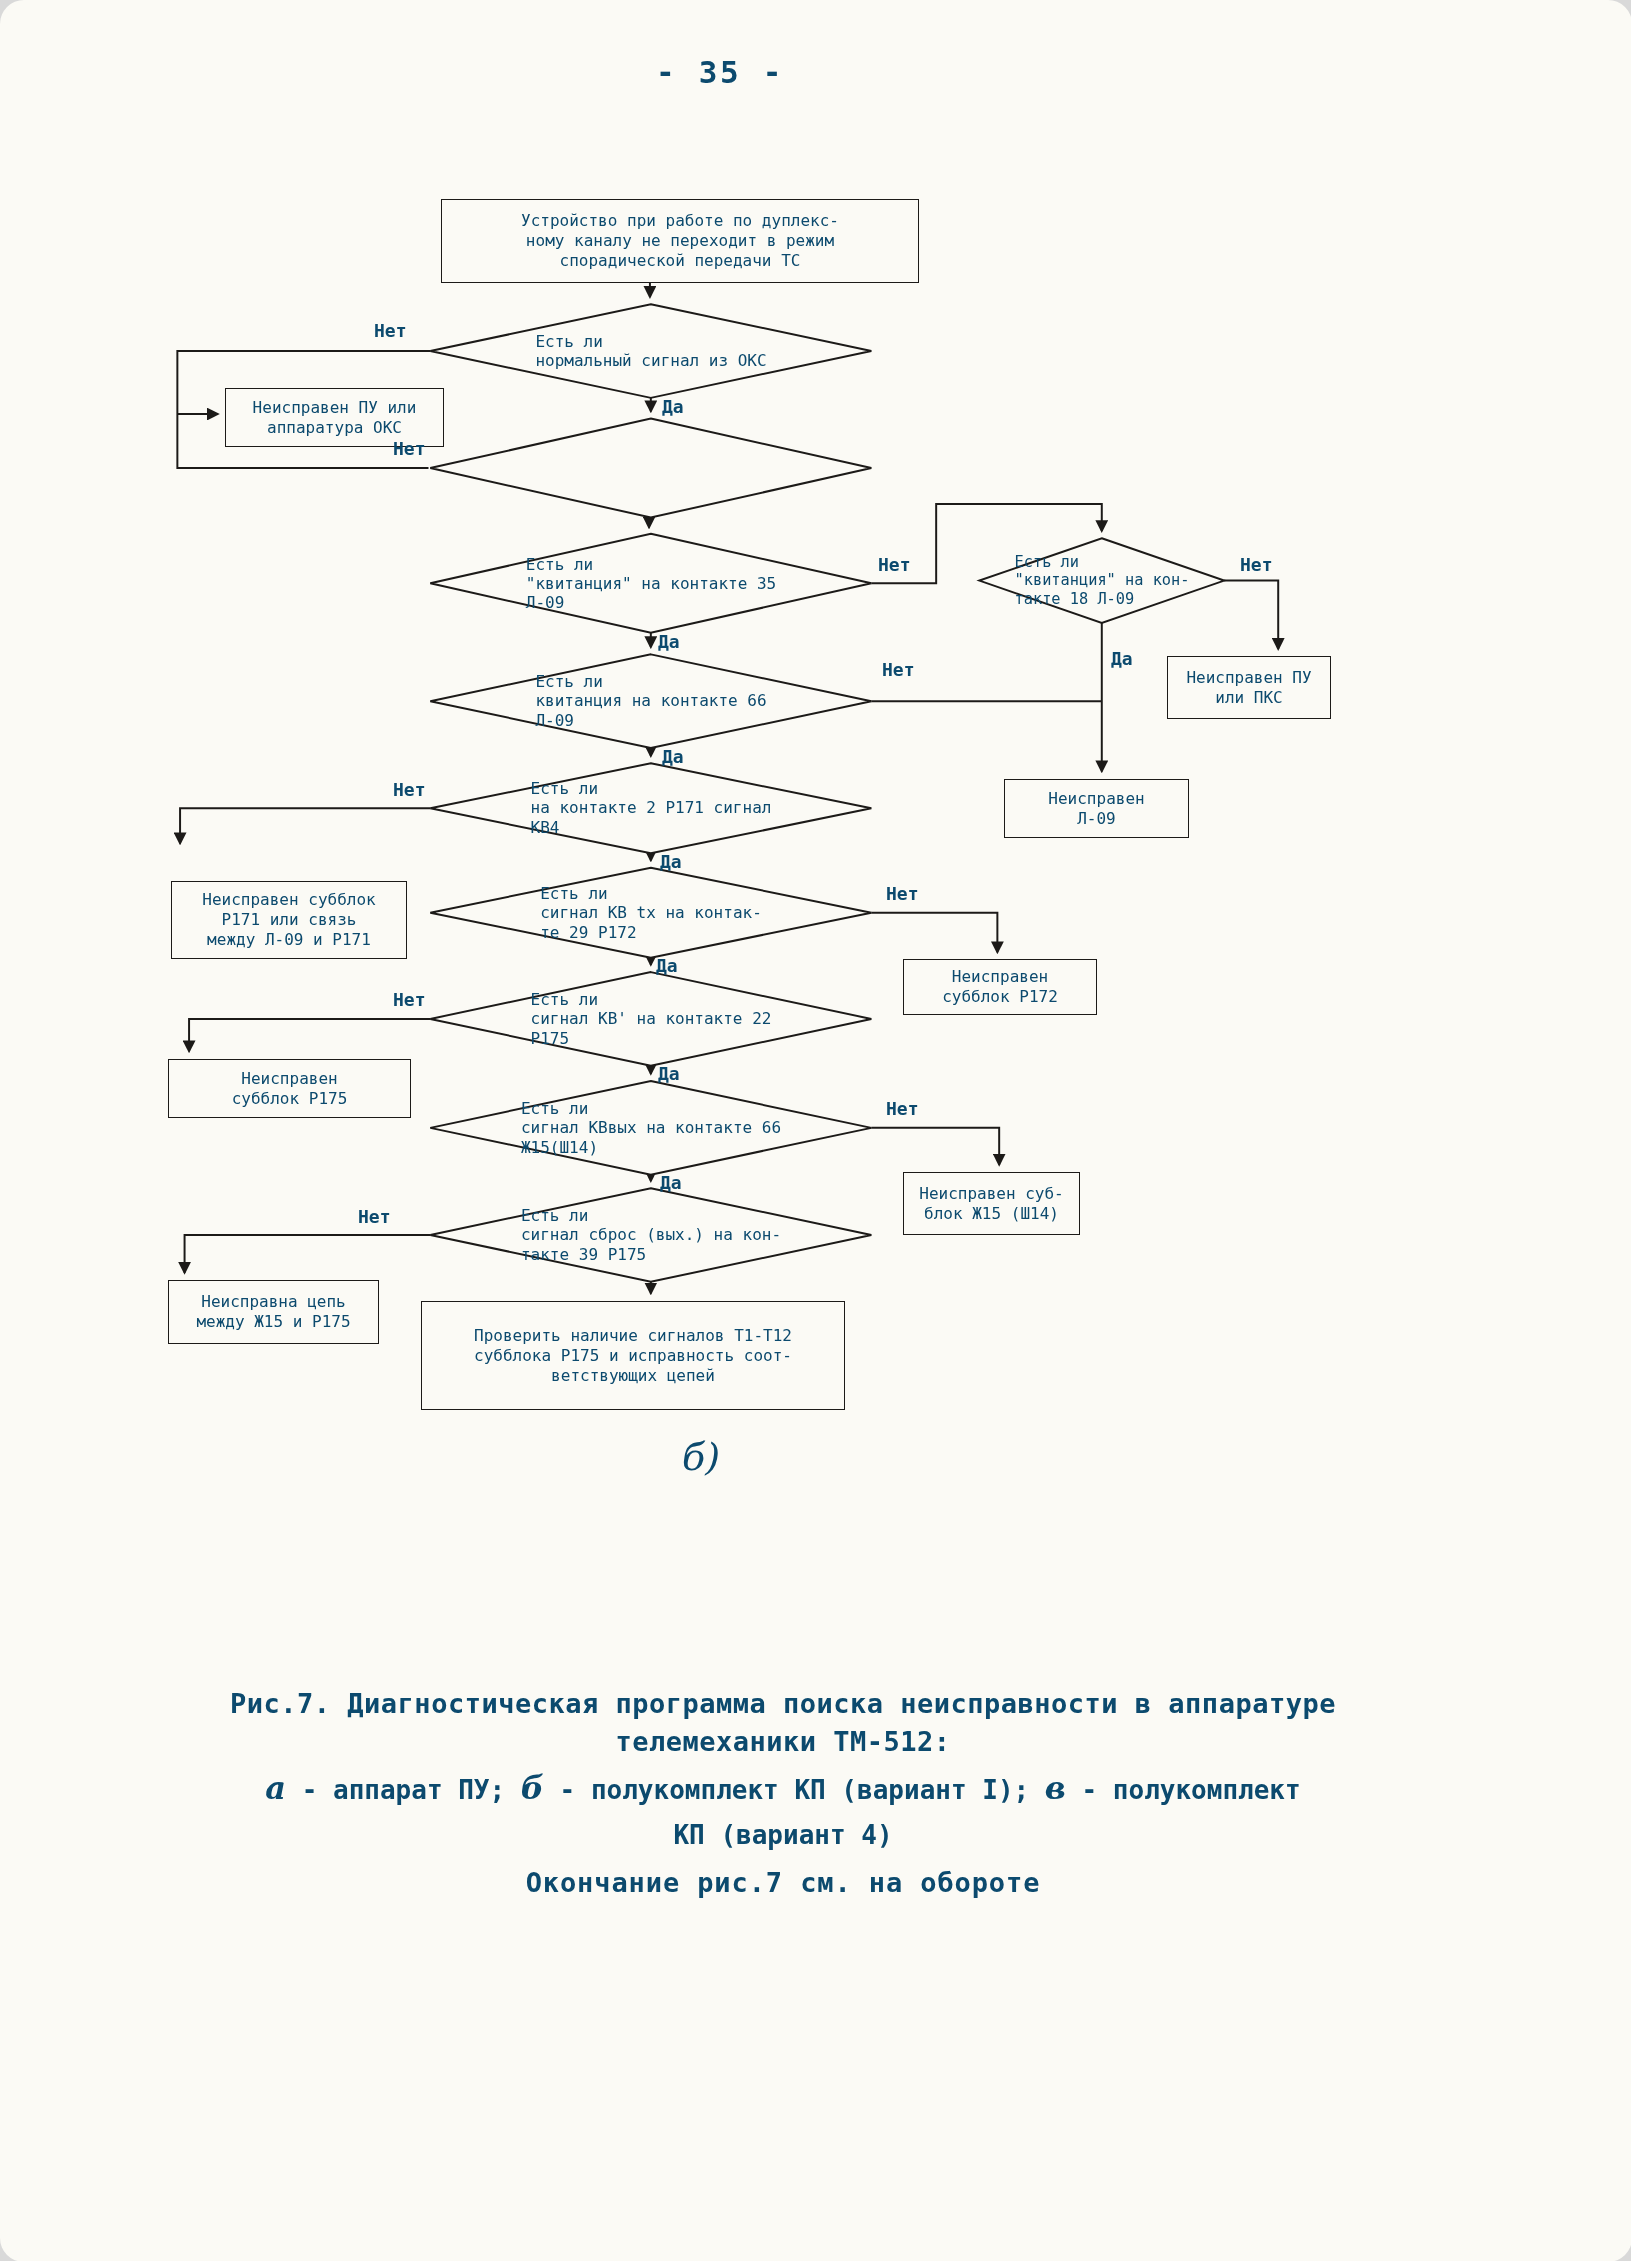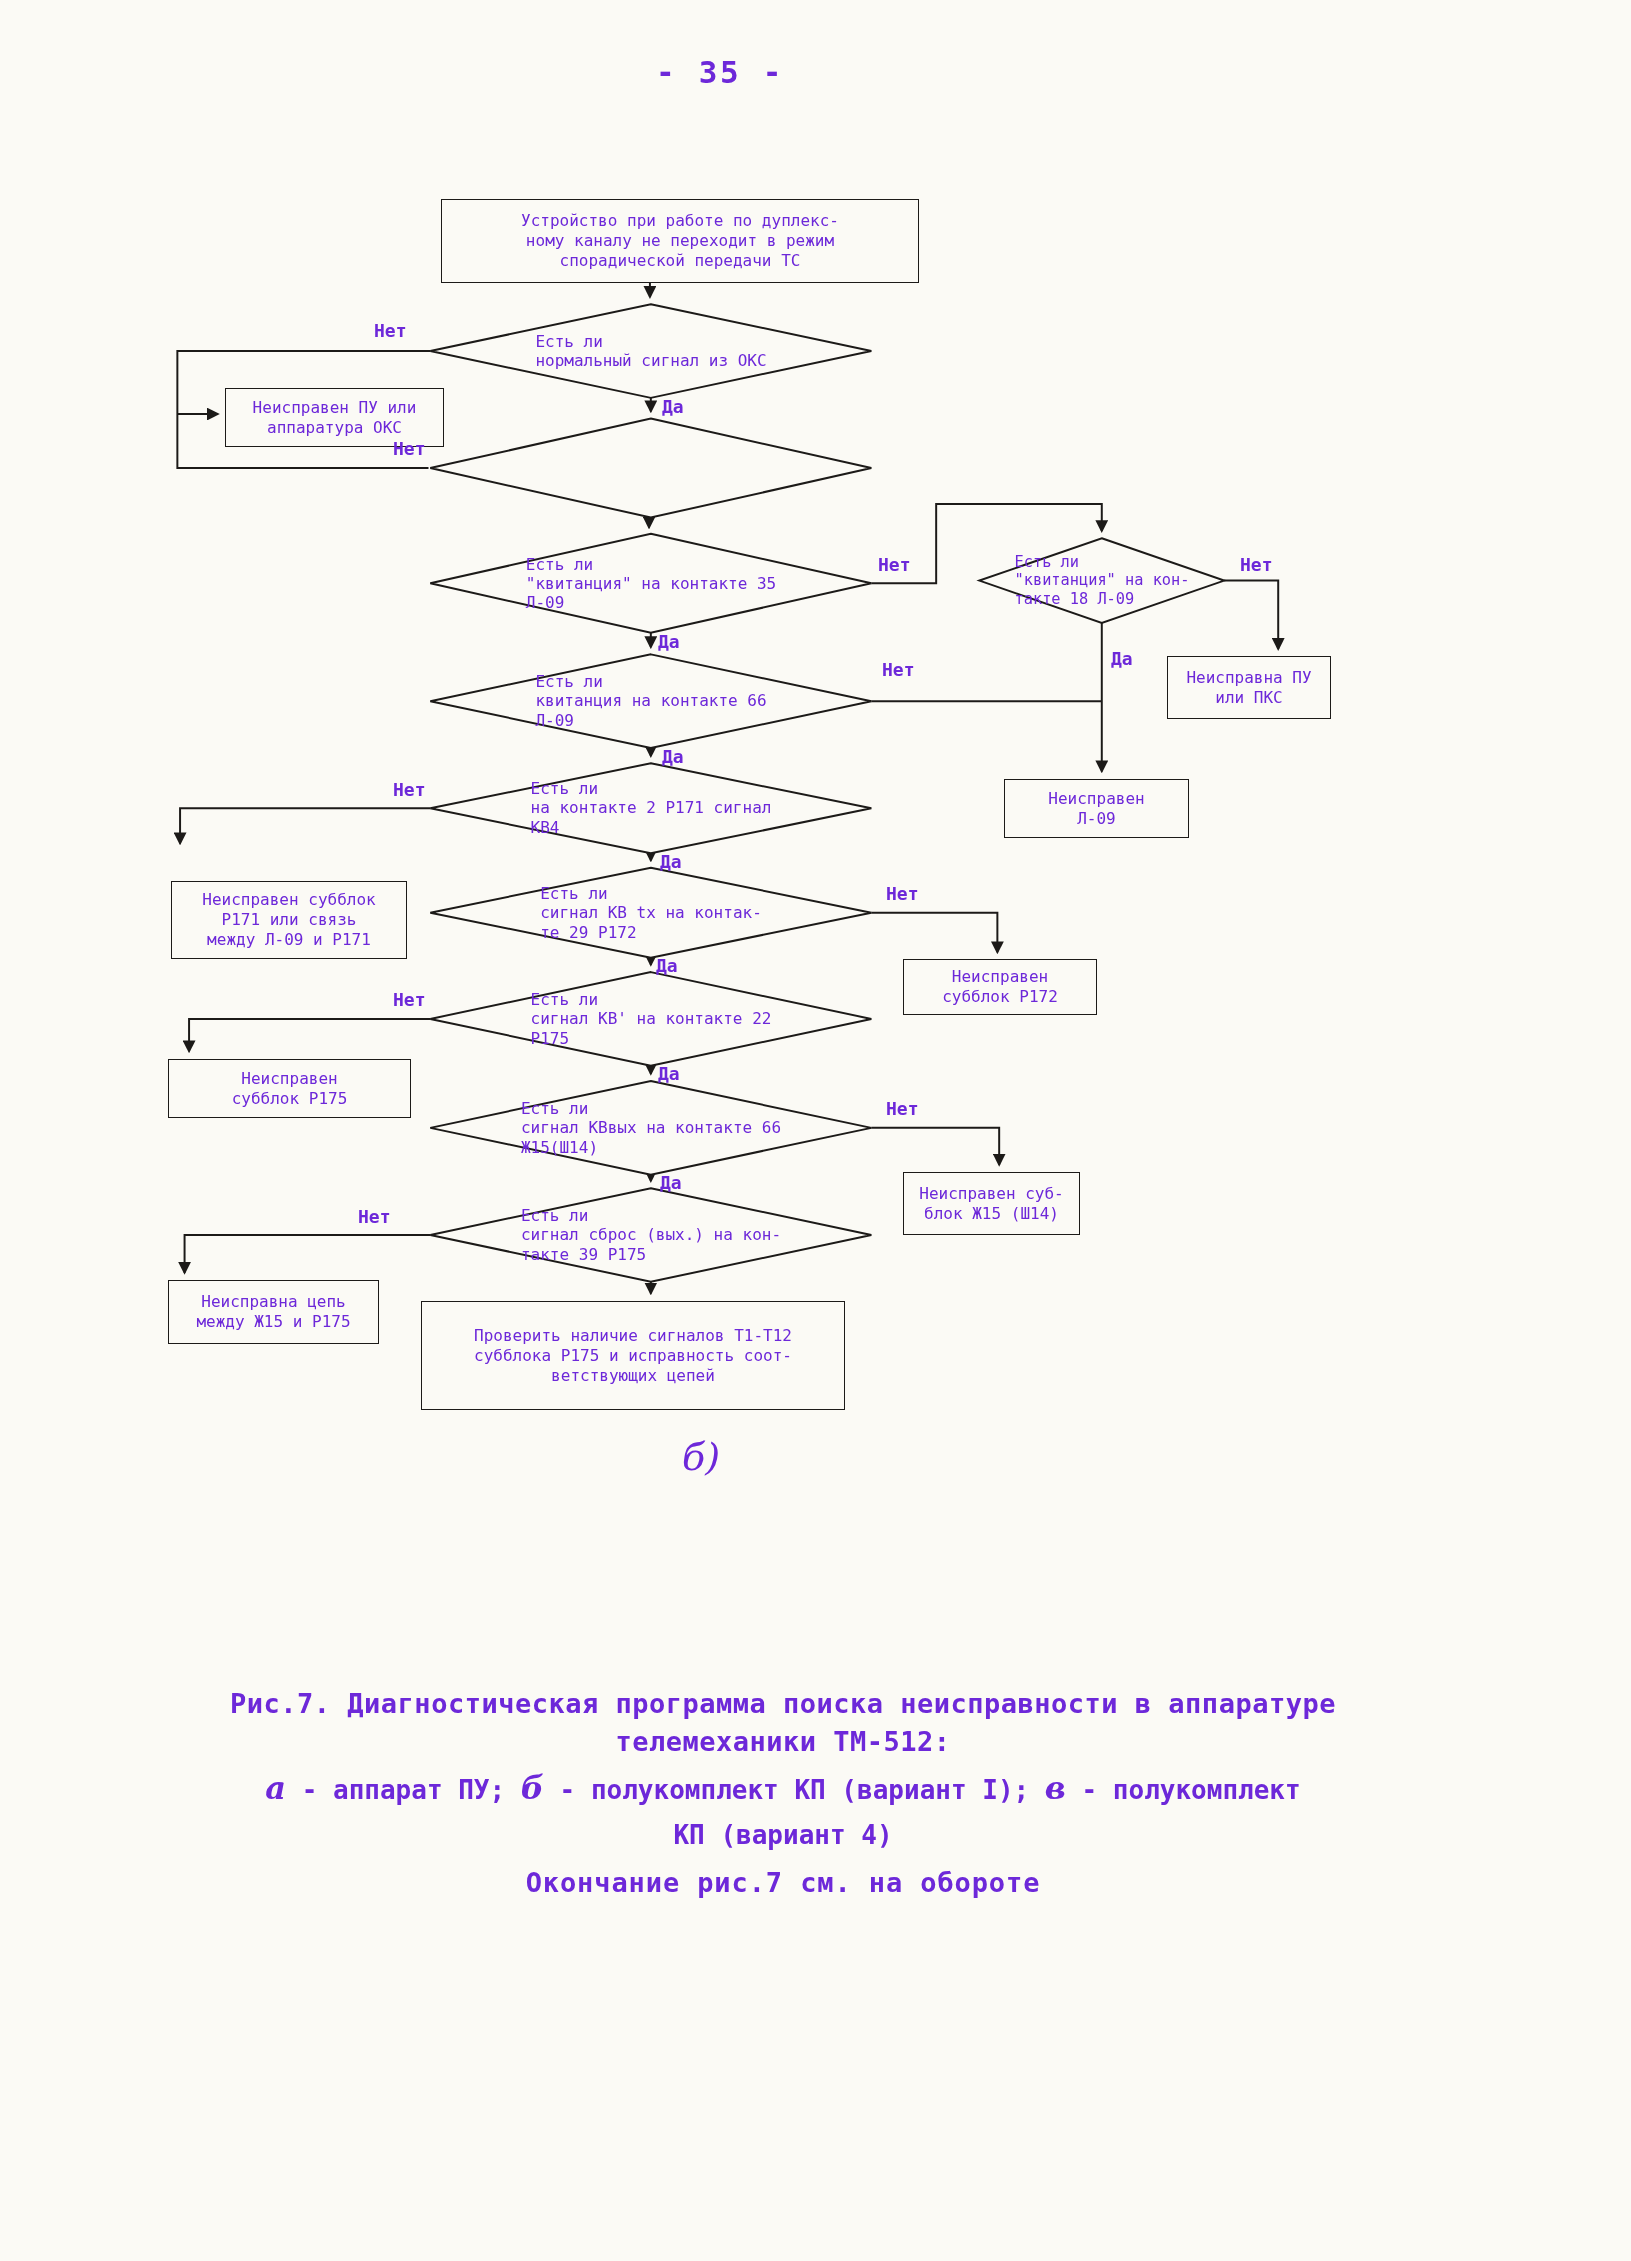--- a/index.html
+++ b/index.html
@@ -3,22 +3,23 @@
 <meta charset="utf-8">
 <title>Scanned flowchart page</title>
 <style>
   html,body { margin:0; padding:0; background:#d9d9d9; }
   .page {
     position:relative;
     width:1632px; height:2262px;
     margin:0 auto;
     background:#fbfaf5;
     font-family:"DejaVu Sans Mono","Liberation Mono",monospace;
-    color:#6d28d9;
+    color:#0c4a6e;
     overflow:hidden;
+    border-radius:24px;
   }
   .page-number {
     position:absolute; left:0; top:54px; width:1440px;
     text-align:center; font-size:31px; letter-spacing:2.7px; font-weight:bold;
   }
   svg.connectors { position:absolute; left:0; top:0; }
   .rect-node {
     position:absolute;
     border:1.8px solid #1c1a18;
     background:#fbfaf5;
@@ -111,21 +112,21 @@
       <polygon points="723,1320 968,1372 723,1424 478,1372"></polygon>
       <polygon points="1224,598 1360,645 1224,692 1088,645"></polygon>
     </g>
   </svg>
 
   <div class="rect-node" style="left:441px;top:199px;width:478px;height:84px;">Устройство при работе по дуплекс-
 ному каналу не переходит в режим
 спорадической передачи ТС</div>
   <div class="rect-node" style="left:225px;top:388px;width:219px;height:59px;">Неисправен ПУ или
 аппаратура ОКС</div>
-  <div class="rect-node" style="left:1167px;top:656px;width:164px;height:63px;">Неисправна ПУ
+  <div class="rect-node" style="left:1167px;top:656px;width:164px;height:63px;">Неисправен ПУ
 или ПКС</div>
   <div class="rect-node" style="left:1004px;top:779px;width:185px;height:59px;">Неисправен
 Л-09</div>
   <div class="rect-node" style="left:171px;top:881px;width:236px;height:78px;">Неисправен субблок
 Р171 или связь
 между Л-09 и Р171</div>
   <div class="rect-node" style="left:903px;top:959px;width:194px;height:56px;">Неисправен
 субблок Р172</div>
   <div class="rect-node" style="left:168px;top:1059px;width:243px;height:59px;">Неисправен
 субблок Р175</div>

